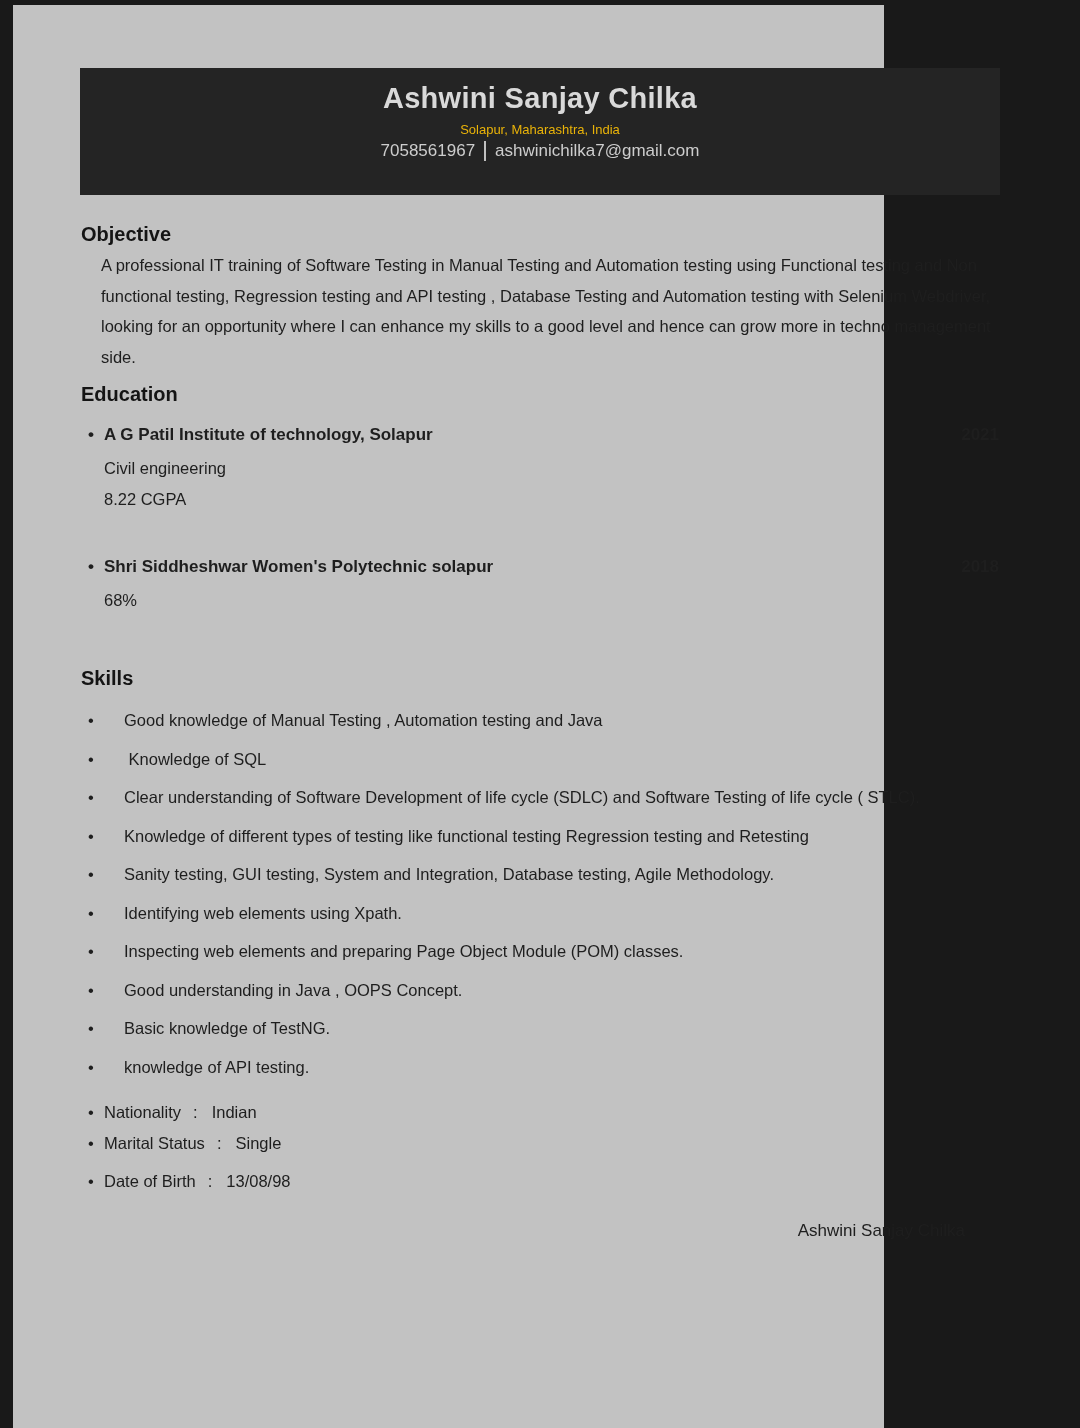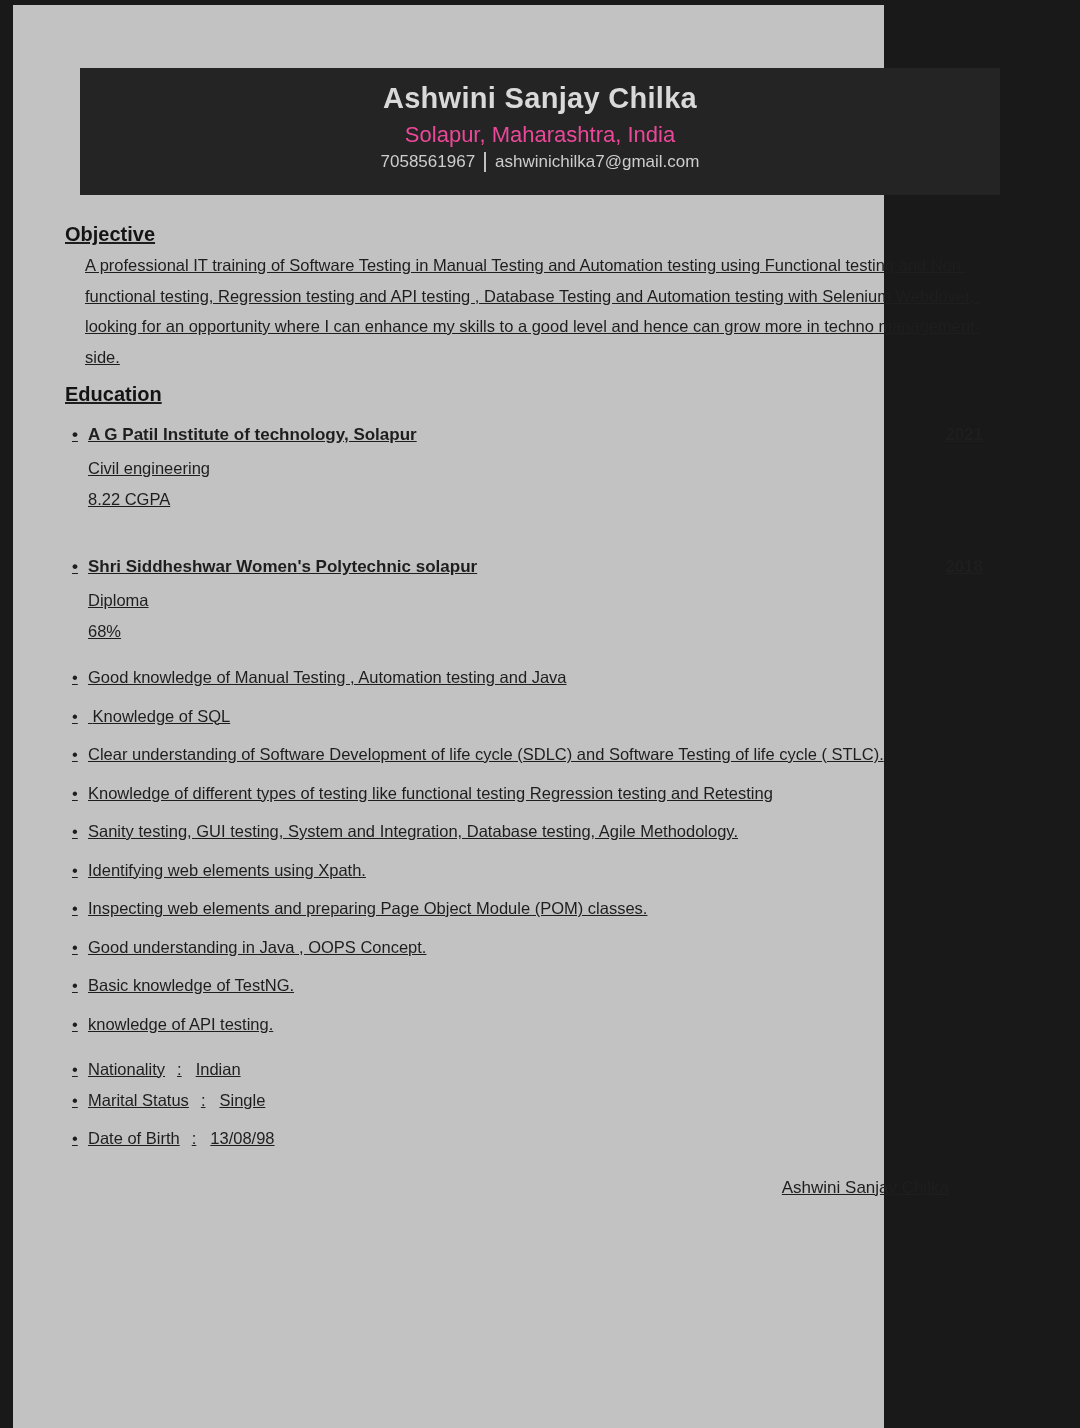--- a/index.html
+++ b/index.html
@@ -17,55 +17,54 @@
   }
   
   .band {
     position: absolute; left: 67px; top: 63px;
     width: 920px; height: 127px;
     background: var(--band-bg, #242424);
     text-align: center;
     color: var(--band-text, #d9d9d9);
   }
   .band .name { font-size: 29px; font-weight: 700; padding-top: 14px; letter-spacing: .3px; }
-  .band .loc { font-size: 22px; margin-top: 7px; color: #ec4899; }
+  .band .loc { font-size: 13px; margin-top: 7px; color: #eab308; }
   .band .contact {
     font-size: 17px; margin-top: 4px; color: #cdcdcd;
     display: flex; justify-content: center; align-items: flex-end; gap: 9px;
   }
   .vbar { display: inline-block; width: 2px; height: 20px; background: #c0c0c0; }
 
   
   .content {
-    position: absolute; left: 52px; top: 190px;
+    position: absolute; left: 68px; top: 190px;
     width: 918px;
     color: var(--body-text, #1e1e1e);
     font-size: 16.5px;
-    text-decoration: underline;
   }
   .sec-title { font-size: 20px; font-weight: 700; color: #141414; line-height: 24px; }
   .t-objective { margin-top: 27px; }
   .objective-text {
     margin: 4px 0 0 20px; width: 896px;
     line-height: 30.5px; white-space: pre-wrap;
   }
   .t-education { margin-top: 10px; }
   .edu-item1 { margin-top: 16px; }
   .edu-item + .edu-item { margin-top: 39px; }
   .row { display: flex; line-height: 26px; }
   .bullet { margin-left: 7px; width: 16px; flex: 0 0 16px; color: #1e1e1e; }
   .edu-head { font-weight: 700; font-size: 17px; }
   .edu-head .grow { flex: 1 1 auto; }
   .edu-year { font-weight: 700; font-size: 17px; }
   .edu-sub { margin-left: 23px; line-height: 31px; }
   .edu-sub .sub-line:first-child { margin-top: 5px; }
   .t-skills { margin-top: 50px; }
   .skills-list { margin-top: 15px; }
   .skill-item { display: flex; line-height: 31px; margin-bottom: 7.5px; }
-  .skill-text { white-space: pre-wrap; width: 878px; }
+  .skill-text { white-space: pre-wrap; width: 878px; margin-left: 20px; }
   .t-personal { margin-top: 17px; }
   .personal-list { margin-top: 17px; }
   .personal-item { display: flex; line-height: 24px; margin-bottom: 7px; }
   .personal-item:last-child { margin-top: 14px; }
   .p-colon { margin: 0 14px 0 12px; }
   .p-value { white-space: pre-wrap; }
   .signature { text-align: right; padding-right: 34px; margin-top: 28px; font-size: 17px; }
 </style>
 </head>
 <body>
@@ -102,26 +101,26 @@
           </div>
         </div>
 
         <div class="edu-item edu-item1">
           <div class="row edu-head">
             <span class="bullet">•</span>
             <span class="grow">Shri Siddheshwar Women's Polytechnic solapur</span>
             <span class="edu-year">2018</span>
           </div>
           <div class="edu-sub">
-            <div class="sub-line">Diploma</div>
             <div class="sub-line">68%</div>
           </div>
         </div>
       </div>
 
+    <div class="sec-title t-skills">Skills</div>
     <div class="skills-list">
 
         <div class="skill-item">
           <span class="bullet">•</span>
           <span class="skill-text">Good knowledge of Manual Testing , Automation testing and Java</span>
         </div>
 
         <div class="skill-item">
           <span class="bullet">•</span>
           <span class="skill-text"> Knowledge of SQL</span>

